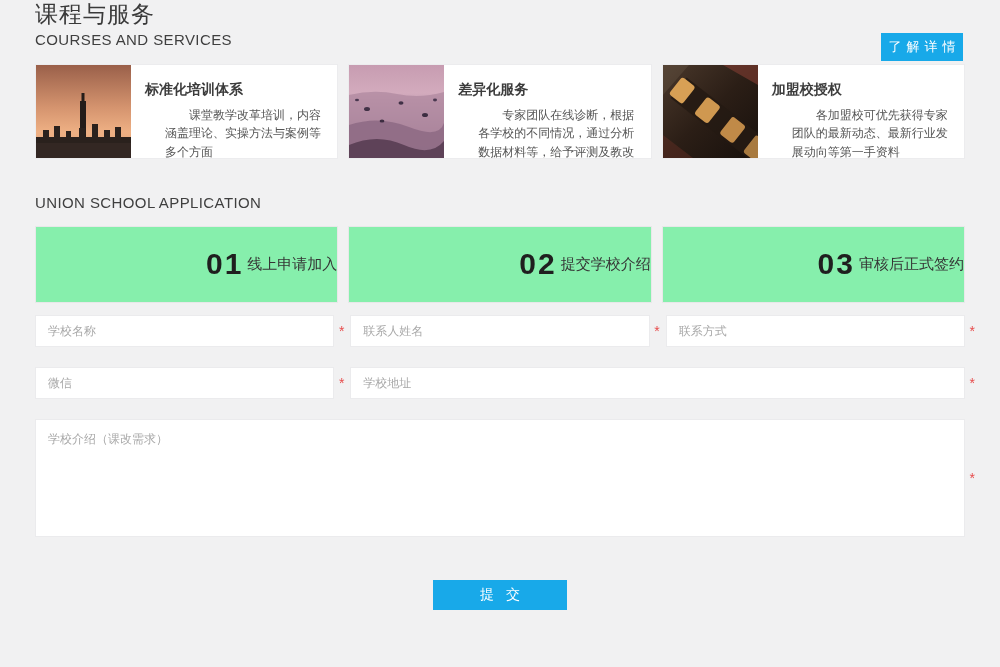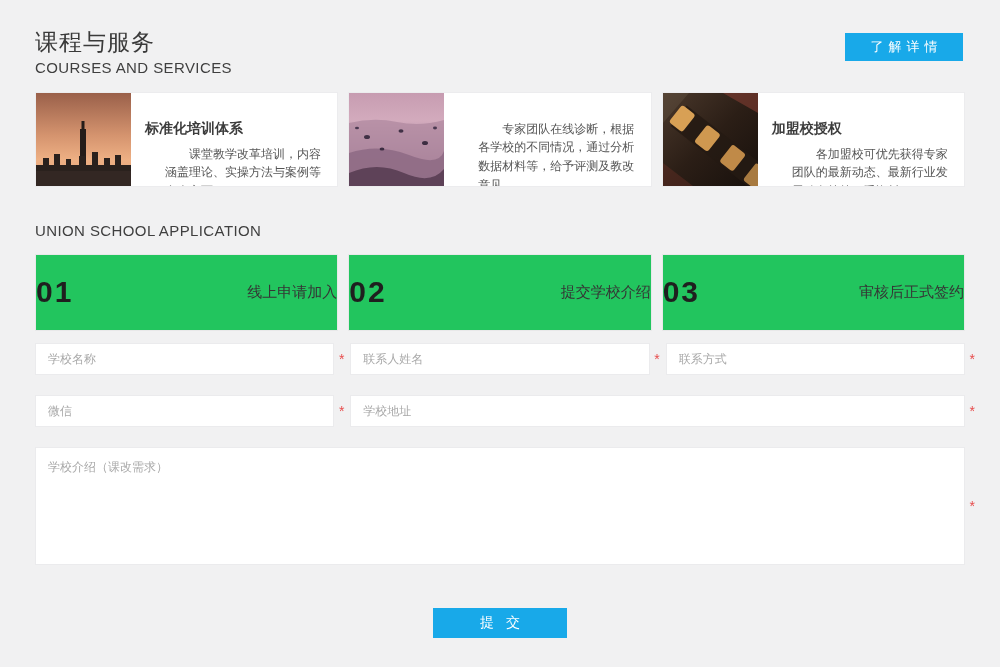--- a/index.html
+++ b/index.html
@@ -10,39 +10,39 @@
   }
   .page {
     position: relative;
     width: 1000px;
     height: 667px;
     background: #f1f1f2;
     padding: 0 35px;
     overflow: hidden;
   }
   
-  .sec-head { padding-top: 28px; }
+  .sec-head { padding-top: 0; }
   .sec-title {
     font-size: 23px;
     color: #3a3a3a;
     letter-spacing: 1px;
     line-height: 1.25;
   }
   .sec-sub {
     font-size: 15px;
     color: #3f3f3f;
     letter-spacing: 0.4px;
     margin-top: 2px;
   }
   
   .learn-more {
     position: absolute;
     top: 33px;
     right: 37px;
-    width: 118px;
+    width: 82px;
     height: 28px;
     background: #18a9e9;
     color: #ffffff;
     border: none;
     font-size: 13px;
     letter-spacing: 5px;
     text-indent: 5px;
     cursor: pointer;
     font-family: inherit;
   }
@@ -60,21 +60,21 @@
     display: flex;
     overflow: hidden;
   }
   .card-img {
     width: 95px;
     height: 100%;
     flex: 0 0 95px;
     overflow: hidden;
   }
   .card-img svg { display: block; width: 95px; height: 93px; }
-  .card-body { padding: 27px 13px 8px 14px; flex: 1; }
+  .card-body { padding: 16px 13px 8px 14px; flex: 1; }
   .card-title {
     font-size: 14px;
     font-weight: 700;
     color: #3c3c3c;
     margin-bottom: 7px;
   }
   .card-desc {
     font-size: 12px;
     color: #555555;
     line-height: 1.55;
@@ -83,25 +83,25 @@
   }
   
   .steps {
     display: flex;
     gap: 10px;
     margin-top: 15px;
   }
   .step {
     flex: 1;
     height: 77px;
-    background: #22c55e;
+    background: #86efac;
     border: 1px solid #e8e8e9;
     display: flex;
     align-items: center;
-    justify-content: space-between;
+    justify-content: flex-end;
   }
   .step-num {
     font-size: 30px;
     font-weight: 800;
     color: #1f1f1f;
     letter-spacing: 2px;
   }
   .step-label {
     font-size: 15px;
     color: #353535;
@@ -221,20 +221,21 @@
           <path d="M0,80 Q28,68 55,80 T95,76 V93 H0 Z" fill="#5e4258"></path>
           <ellipse cx="18" cy="44" rx="3" ry="2" fill="#413146"></ellipse>
           <ellipse cx="52" cy="38" rx="2.5" ry="1.7" fill="#413146"></ellipse>
           <ellipse cx="76" cy="50" rx="3" ry="2" fill="#3c2d41"></ellipse>
           <ellipse cx="33" cy="56" rx="2.4" ry="1.6" fill="#3c2d41"></ellipse>
           <ellipse cx="86" cy="35" rx="2" ry="1.4" fill="#4a3850"></ellipse>
           <ellipse cx="8" cy="35" rx="2" ry="1.3" fill="#4a3850"></ellipse>
         </svg>
       </div>
       <div class="card-body">
+        <div class="card-title">差异化服务</div>
         <div class="card-desc">专家团队在线诊断，根据各学校的不同情况，通过分析数据材料等，给予评测及教改意见</div>
       </div>
     </div>
 
     <div class="card">
       <div class="card-img">
         <svg viewBox="0 0 95 93" preserveAspectRatio="none">
           <defs>
             <linearGradient id="film" x1="0" y1="0" x2="1" y2="1">
               <stop offset="0" stop-color="#4a382b"></stop>

